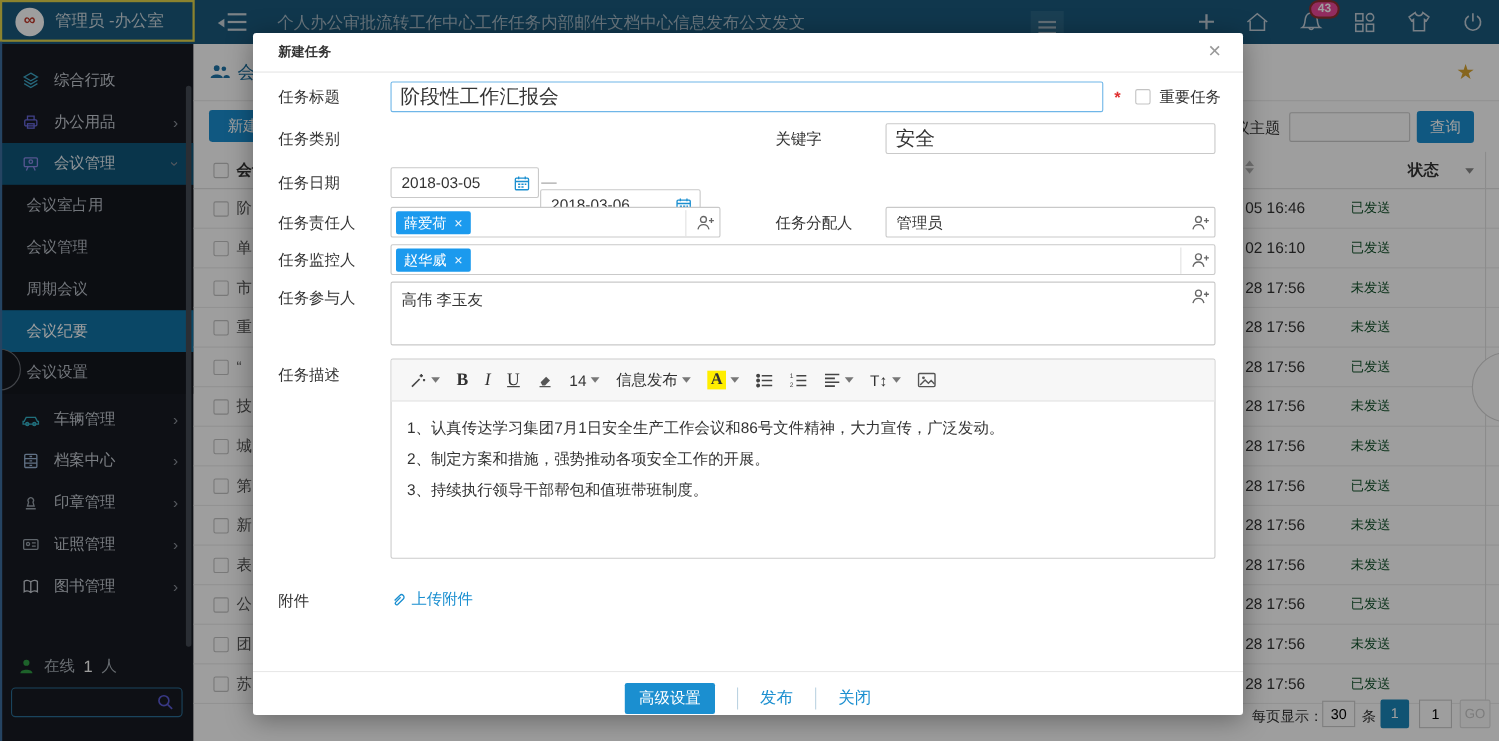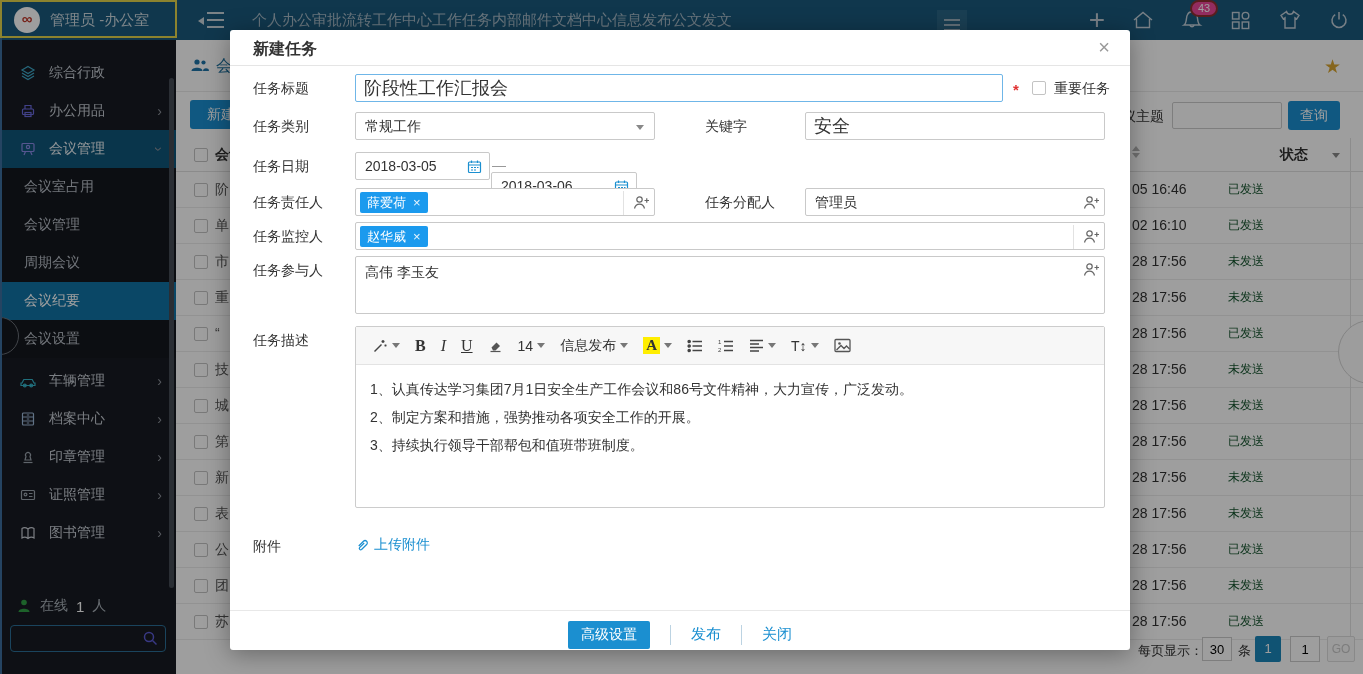--- a/index.html
+++ b/index.html
@@ -18,21 +18,21 @@
   .collapse .tri { position:absolute; left:0; top:5px; width:0; height:0; border-top:4px solid transparent; border-bottom:4px solid transparent; border-right:6px solid #c8d3da; }
   .nav { position:absolute; left:252px; top:0; height:40px; display:flex; align-items:center; }
   .nav-item { color:#a9bcc9; font-size:15px; white-space:nowrap; cursor:pointer; }
   .more-box { position:absolute; left:937px; top:10px; width:30px; height:30px; background:rgba(255,255,255,.08);
     display:flex; flex-direction:column; justify-content:center; align-items:center; gap:3px; }
   .more-box i { width:16px; height:2px; background:#9fb3c0; }
   .hicons { position:absolute; right:14px; top:0; height:40px; display:flex; gap:27px; align-items:center; color:#c2ced8; }
   .hicons .plus { font-size:28px; font-weight:200; line-height:38px; }
   .bell-wrap { position:relative; }
   .badge { position:absolute; left:9px; top:-9px; background:#ec4899; border:2px solid #8f3030; color:#fff;
-    font-size:11px; font-weight:normal; border-radius:10px; padding:0 6px; line-height:13px; }
+    font-size:11px; font-weight:bold; border-radius:10px; padding:0 6px; line-height:13px; }
 
   
   .sbar { position:absolute; left:0; top:40px; width:176px; height:634px; background:#181b22; z-index:1; padding-top:14px; }
   .sitem { position:relative; height:38px; display:flex; align-items:center; padding-left:20px; color:#c5cbd3; font-size:14px; cursor:pointer; }
   .sitem .ig { width:16px; margin-right:13px; display:flex; }
   .sitem .chev { position:absolute; right:14px; color:#8a9099; font-size:14px; }
   .chev.down { transform:rotate(90deg); }
   .sitem.parent-active { background:#0f567a; color:#e9eff3; }
   .smenu { background:#14171d; }
   .ssub { height:38px; display:flex; align-items:center; padding-left:24px; color:#b7bdc6; font-size:14px; cursor:pointer; }
@@ -84,21 +84,21 @@
   .pg-input { position:absolute; left:1114px; top:2px; width:30px; height:26px; border:1px solid #ccc; text-align:center; font-size:13px; }
   .pg-go { position:absolute; left:1151px; top:2px; width:28px; height:26px; border:1px solid #ddd; background:#fafafa;
     color:#c9c9c9; font-size:12px; border-radius:2px; }
   .fab { position:absolute; left:1162px; top:280px; width:64px; height:64px; border-radius:50%; background:#fdfdfd; border:1px solid #d5d5d5; }
 
   
   .overlay { position:absolute; inset:0; background:rgba(0,0,0,.38); z-index:50; }
   .modal { position:absolute; left:230px; top:30px; width:900px; height:620px; background:#fff; border-radius:3px;
     box-shadow:0 4px 24px rgba(0,0,0,.35); z-index:100; }
   .m-head { position:absolute; left:0; top:0; width:100%; height:36px; border-bottom:1px solid #e5e5e5; }
-  .m-title { position:absolute; left:23px; top:9px; font-weight:bold; font-size:16px; color:#333; }
+  .m-title { position:absolute; left:23px; top:9px; font-weight:bold; font-size:12px; color:#333; }
   .m-close { position:absolute; right:20px; top:6px; font-size:20px; color:#999; cursor:pointer; }
   .m-label { position:absolute; left:23px; font-size:14px; color:#333; }
   .inp { position:absolute; height:28px; border:1px solid #c9c9c9; border-radius:2px; font-size:18px; color:#333; padding:0 8px; background:#fff; }
   .req { position:absolute; left:783px; top:51px; color:#e03131; font-weight:bold; font-size:15px; }
   .imp-cb { position:absolute; left:802px; top:51px; }
   .imp-label { position:absolute; left:824px; top:50px; font-size:14px; color:#333; }
   .sel-caret { position:absolute; right:10px; top:12px; width:0;height:0;border-left:4px solid transparent;border-right:4px solid transparent;border-top:5px solid #888; }
   .fieldbox { position:absolute; border:1px solid #c9c9c9; border-radius:2px; background:#fff; }
   .tag { position:absolute; left:4px; top:3px; height:21px; background:#1b9aee; color:#fff; font-size:13px;
     line-height:21px; padding:0 7px; border-radius:2px; white-space:nowrap; }
@@ -452,24 +452,20 @@
       <span class="m-close">×</span>
     </div>
 
     <span class="m-label" style="top:50px">任务标题</span>
     <input class="inp" style="left: 125px; top: 44px; width: 648px; border-color: rgb(111, 182, 232);" value="阶段性工作汇报会">
     <span class="req">*</span>
     <span class="cb imp-cb"></span>
     <span class="imp-label">重要任务</span>
 
     <span class="m-label" style="top:88px">任务类别</span>
-    <div class="fieldbox" style="left:125px; top:82px; width:300px; height:28px;">
-      <span class="plain-val">常规工作</span>
-      <i class="sel-caret"></i>
-    </div>
     <span class="m-label" style="left:475px; top:88px">关键字</span>
     <input class="inp" style="left: 575px; top: 82px; width: 300px;" value="安全">
 
     <span class="m-label" style="top:128px">任务日期</span>
     <div class="fieldbox" style="left:125px; top:122px; width:135px; height:28px;">
       <span class="plain-val">2018-03-05</span>
       <span class="cal">
         <svg class="ic" width="15" height="15" viewBox="0 0 15 15" fill="none" stroke="#1b8fd0" stroke-width="1.2">
             <rect x="1.5" y="3" width="12" height="10.5" rx="1"></rect>
             <path d="M1.5 6 H13.5 M4.5 1.5 V4 M10.5 1.5 V4 M4 8.5 H6 M7 8.5 H9 M10 8.5 H11.5 M4 11 H6 M7 11 H9"></path>

